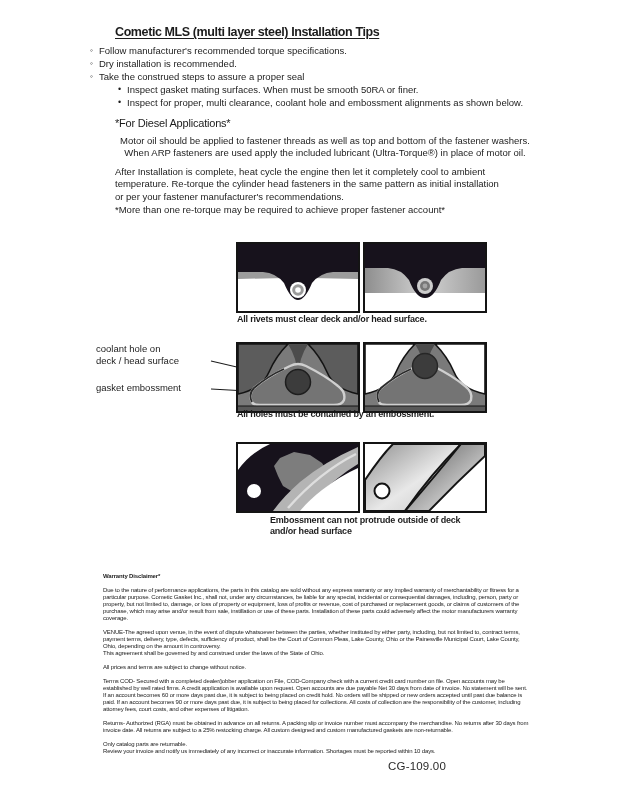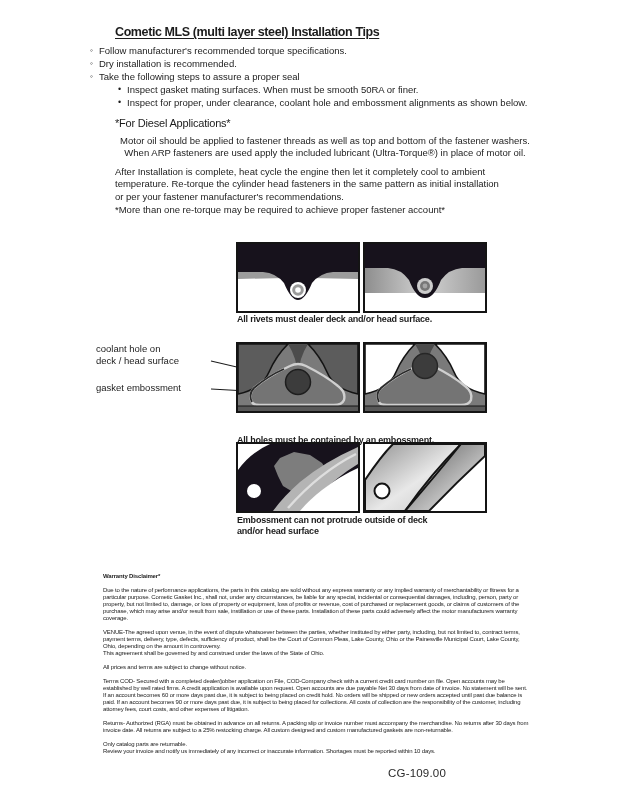--- a/index.html
+++ b/index.html
@@ -27,49 +27,49 @@
                 line-height:11px; white-space:pre-line; }
 
   .callout-label { position:absolute; left:96px; width:114px; text-align:left; font-size:9.5px;
                    line-height:12px; white-space:pre-line; }
   .leader-lines { position:absolute; left:210px; top:350px; width:100px; height:50px; overflow:visible; }
 
   .legal { position:absolute; left:103px; top:573px; width:426px; font-size:6px; line-height:7px; letter-spacing:-0.15px; }
   .legal-heading { font-weight:700; margin-bottom:7px; }
   .legal p { margin-bottom:7px; white-space:pre-line; }
 
-  .page-code { position:absolute; left:388px; top:760px; font-size:11.5px; letter-spacing:0.2px; color:#2a2a2a;margin-top:7px; }
+  .page-code { position:absolute; left:388px; top:760px; font-size:11.5px; letter-spacing:0.2px; color:#2a2a2a; }
 </style>
 </head>
 <body>
 
 <div class="page">
 
   <div class="title">Cometic MLS (multi layer steel) Installation Tips</div>
 
   <div class="bullets">
     <div class="bullet-row">
       <span class="bullet-glyph">◦</span>
       <span>Follow manufacturer's recommended torque specifications.</span>
     </div>
     <div class="bullet-row">
       <span class="bullet-glyph">◦</span>
       <span>Dry installation is recommended.</span>
     </div>
     <div class="bullet-row">
       <span class="bullet-glyph">◦</span>
-      <span>Take the following steps to assure a proper seal</span>
+      <span>Take the construed steps to assure a proper seal</span>
     </div>
     <div class="bullet-row sub">
       <span class="bullet-glyph">•</span>
       <span>Inspect gasket mating surfaces.  When must be smooth 50RA or finer.</span>
     </div>
     <div class="bullet-row sub">
       <span class="bullet-glyph">•</span>
-      <span>Inspect for proper, under clearance, coolant hole and embossment alignments as shown below.</span>
+      <span>Inspect for proper, multi clearance, coolant hole and embossment alignments as shown below.</span>
     </div>
   </div>
 
   <div class="diesel-heading">*For Diesel Applications*</div>
   <div class="diesel-para dp1">Motor oil should be applied to fastener threads as well as top and bottom of the fastener washers.
 When ARP fasteners are used apply the included lubricant (Ultra-Torque®) in place of motor oil.</div>
   <div class="diesel-para dp2">After Installation is complete, heat cycle the engine then let it completely cool to ambient
 temperature. Re-torque the cylinder head fasteners in the same pattern as initial installation
 or per your fastener manufacturer's recommendations.</div>
   <div class="diesel-para dp3">*More than one re-torque may be required to achieve proper fastener account*</div>
@@ -99,21 +99,21 @@
       </defs>
       <rect width="120" height="67" fill="#ffffff"></rect>
       <rect x="0" y="24" width="120" height="25" fill="url(#deckband)"></rect>
       <path d="M0,0 H120 V24 H97 Q84,25 76,36 Q69,54 60,54 Q51,54 44,36 Q36,25 23,24 H0 Z" fill="#17121c"></path>
       <circle cx="60" cy="42" r="8" fill="#cccccc"></circle>
       <circle cx="60" cy="42" r="5" fill="#777777"></circle>
       <circle cx="60" cy="42" r="2.4" fill="#a5a5a5"></circle>
     </svg>
   </div>
 
-  <div class="dg-caption" style="top:314px;">All rivets must dealer deck and/or head surface.</div>
+  <div class="dg-caption" style="top:314px;">All rivets must clear deck and/or head surface.</div>
 
   <div class="dg-header" style="left:236px; top:328px;">RIGHT</div>
   <div class="dg-header" style="left:363px; top:328px;">WRONG</div>
 
   <div class="callout-label" style="top:343px;">coolant hole on
 deck / head surface</div>
   <div class="callout-label" style="top:382px;">gasket embossment</div>
 
   <svg class="leader-lines">
     <line x1="1" y1="11" x2="87" y2="31" stroke="#1c1c1c" stroke-width="1.1"></line>
@@ -141,21 +141,21 @@
       <path d="M0,0 H50 Q38,12 31,28 Q24,45 0,50 Z" fill="#ffffff" stroke="#141414" stroke-width="1.6"></path>
       <path d="M120,0 H70 Q82,12 89,28 Q96,45 120,50 Z" fill="#ffffff" stroke="#141414" stroke-width="1.6"></path>
       <path d="M14,58 Q10,50 16,44 Q30,32 52,22 Q60,18 68,22 Q88,32 100,42 Q108,48 106,56 Q104,61 96,61 L22,61 Q15,61 14,58 Z" fill="#747474" stroke="#cfcfcf" stroke-width="2.4"></path>
       <path d="M14,58 Q10,50 16,44 Q30,32 46,25" stroke="#2b2b2b" stroke-width="1.8" fill="none"></path>
       <circle cx="60" cy="22" r="12.5" fill="#3c3c3c" stroke="#272727" stroke-width="1.5"></circle>
       <rect x="0" y="62" width="120" height="5" fill="#585858"></rect>
       <line x1="0" y1="62" x2="120" y2="62" stroke="#141414" stroke-width="1.2"></line>
     </svg>
   </div>
 
-  <div class="dg-caption" style="top:435px;">All holes must be contained by an embossment.</div>
+  <div class="dg-caption" style="top:409px;">All holes must be contained by an embossment.</div>
 
   <div class="dg-header" style="left:236px; top:428px;">RIGHT</div>
   <div class="dg-header" style="left:363px; top:428px;">WRONG</div>
 
   <div class="dbox" style="left:236px; top:442px;">
     <svg viewBox="0 0 120 67">
       <rect width="120" height="67" fill="#17121c"></rect>
       <polygon points="42,14 56,8 72,11 84,19 90,28 78,33 68,42 55,48 45,42 40,32 36,22" fill="#7d7d7d"></polygon>
       <path d="M120,3 Q86,18 62,38 Q45,53 35,67 H64 Q82,48 100,34 Q110,26 120,20 Z" fill="#b4b4b4"></path>
       <path d="M118,10 Q82,28 50,64" stroke="#dedede" stroke-width="2.5" fill="none"></path>
@@ -179,21 +179,21 @@
             <stop offset="1" stop-color="#eeeeee"></stop>
         </linearGradient>
       </defs>
       <rect width="120" height="67" fill="#ffffff"></rect>
       <path d="M28,0 H96 Q66,30 40,67 H0 V36 Q16,12 28,0 Z" fill="url(#band3a)" stroke="#141414" stroke-width="2"></path>
       <path d="M96,0 H120 V12 Q92,38 64,67 H40 Q72,30 96,0 Z" fill="url(#band3b)" stroke="#141414" stroke-width="2"></path>
       <circle cx="17" cy="47" r="7.5" fill="#ffffff" stroke="#141414" stroke-width="2"></circle>
     </svg>
   </div>
 
-  <div class="dg-caption" style="top:515px;">Embossment can not protrude outside of deck
+  <div class="dg-caption" style="top:515px;margin-left:33px;">Embossment can not protrude outside of deck
 and/or head surface</div>
 
   <div class="legal">
     <div class="legal-heading">Warranty Disclaimer*</div>
     <p>Due to the nature of performance applications, the parts in this catalog are sold without any express warranty or any implied warranty of merchantability or fitness for a particular purpose.  Cometic Gasket Inc., shall not, under any circumstances, be liable for any special, incidental or consequential damages, including, person, party or property, but not limited to, damage, or loss of property or equipment, loss of profits or revenue, cost of purchased or replacement goods, or claims of customers of the purchase, which may arise and/or result from sale, instillation or use of these parts.  Installation of these parts could adversely affect the motor manufacturers warranty coverage.</p>
     <p>VENUE-The agreed upon venue, in the event of dispute whatsoever between the parties, whether instituted by either party, including, but not limited to, contract terms, payment terms, delivery, type, defects, sufficiency of product, shall be the Court of Common Pleas, Lake County, Ohio or the Painesville Municipal Court, Lake County, Ohio, depending on the amount in controversy.
 This agreement shall be governed by and construed under the laws of the State of Ohio.</p>
     <p>All prices and terms are subject to change without notice.</p>
     <p>Terms COD- Secured with a completed dealer/jobber application on File, COD-Company check with a current credit card number on file.  Open accounts may be established by well rated firms.  A credit application is available upon request.  Open accounts are due payable Net 30 days from date of invoice.  No statement will be sent.  If an account becomes 60 or more days past due, it is subject to being placed on credit hold.  No orders will be shipped or new orders accepted until past due balance is paid.  If an account becomes 90 or more days past due, it is subject to being placed for collections.  All costs of collection are the responsibility of the customer, including attorney fees, court costs, and other expenses of litigation.</p>
     <p>Returns- Authorized (RGA) must be obtained in advance on all returns.  A packing slip or invoice number must accompany the merchandise.  No returns after 30 days from invoice date.  All returns are subject to a 25% restocking charge.  All custom designed and custom manufactured gaskets are non-returnable.</p>

